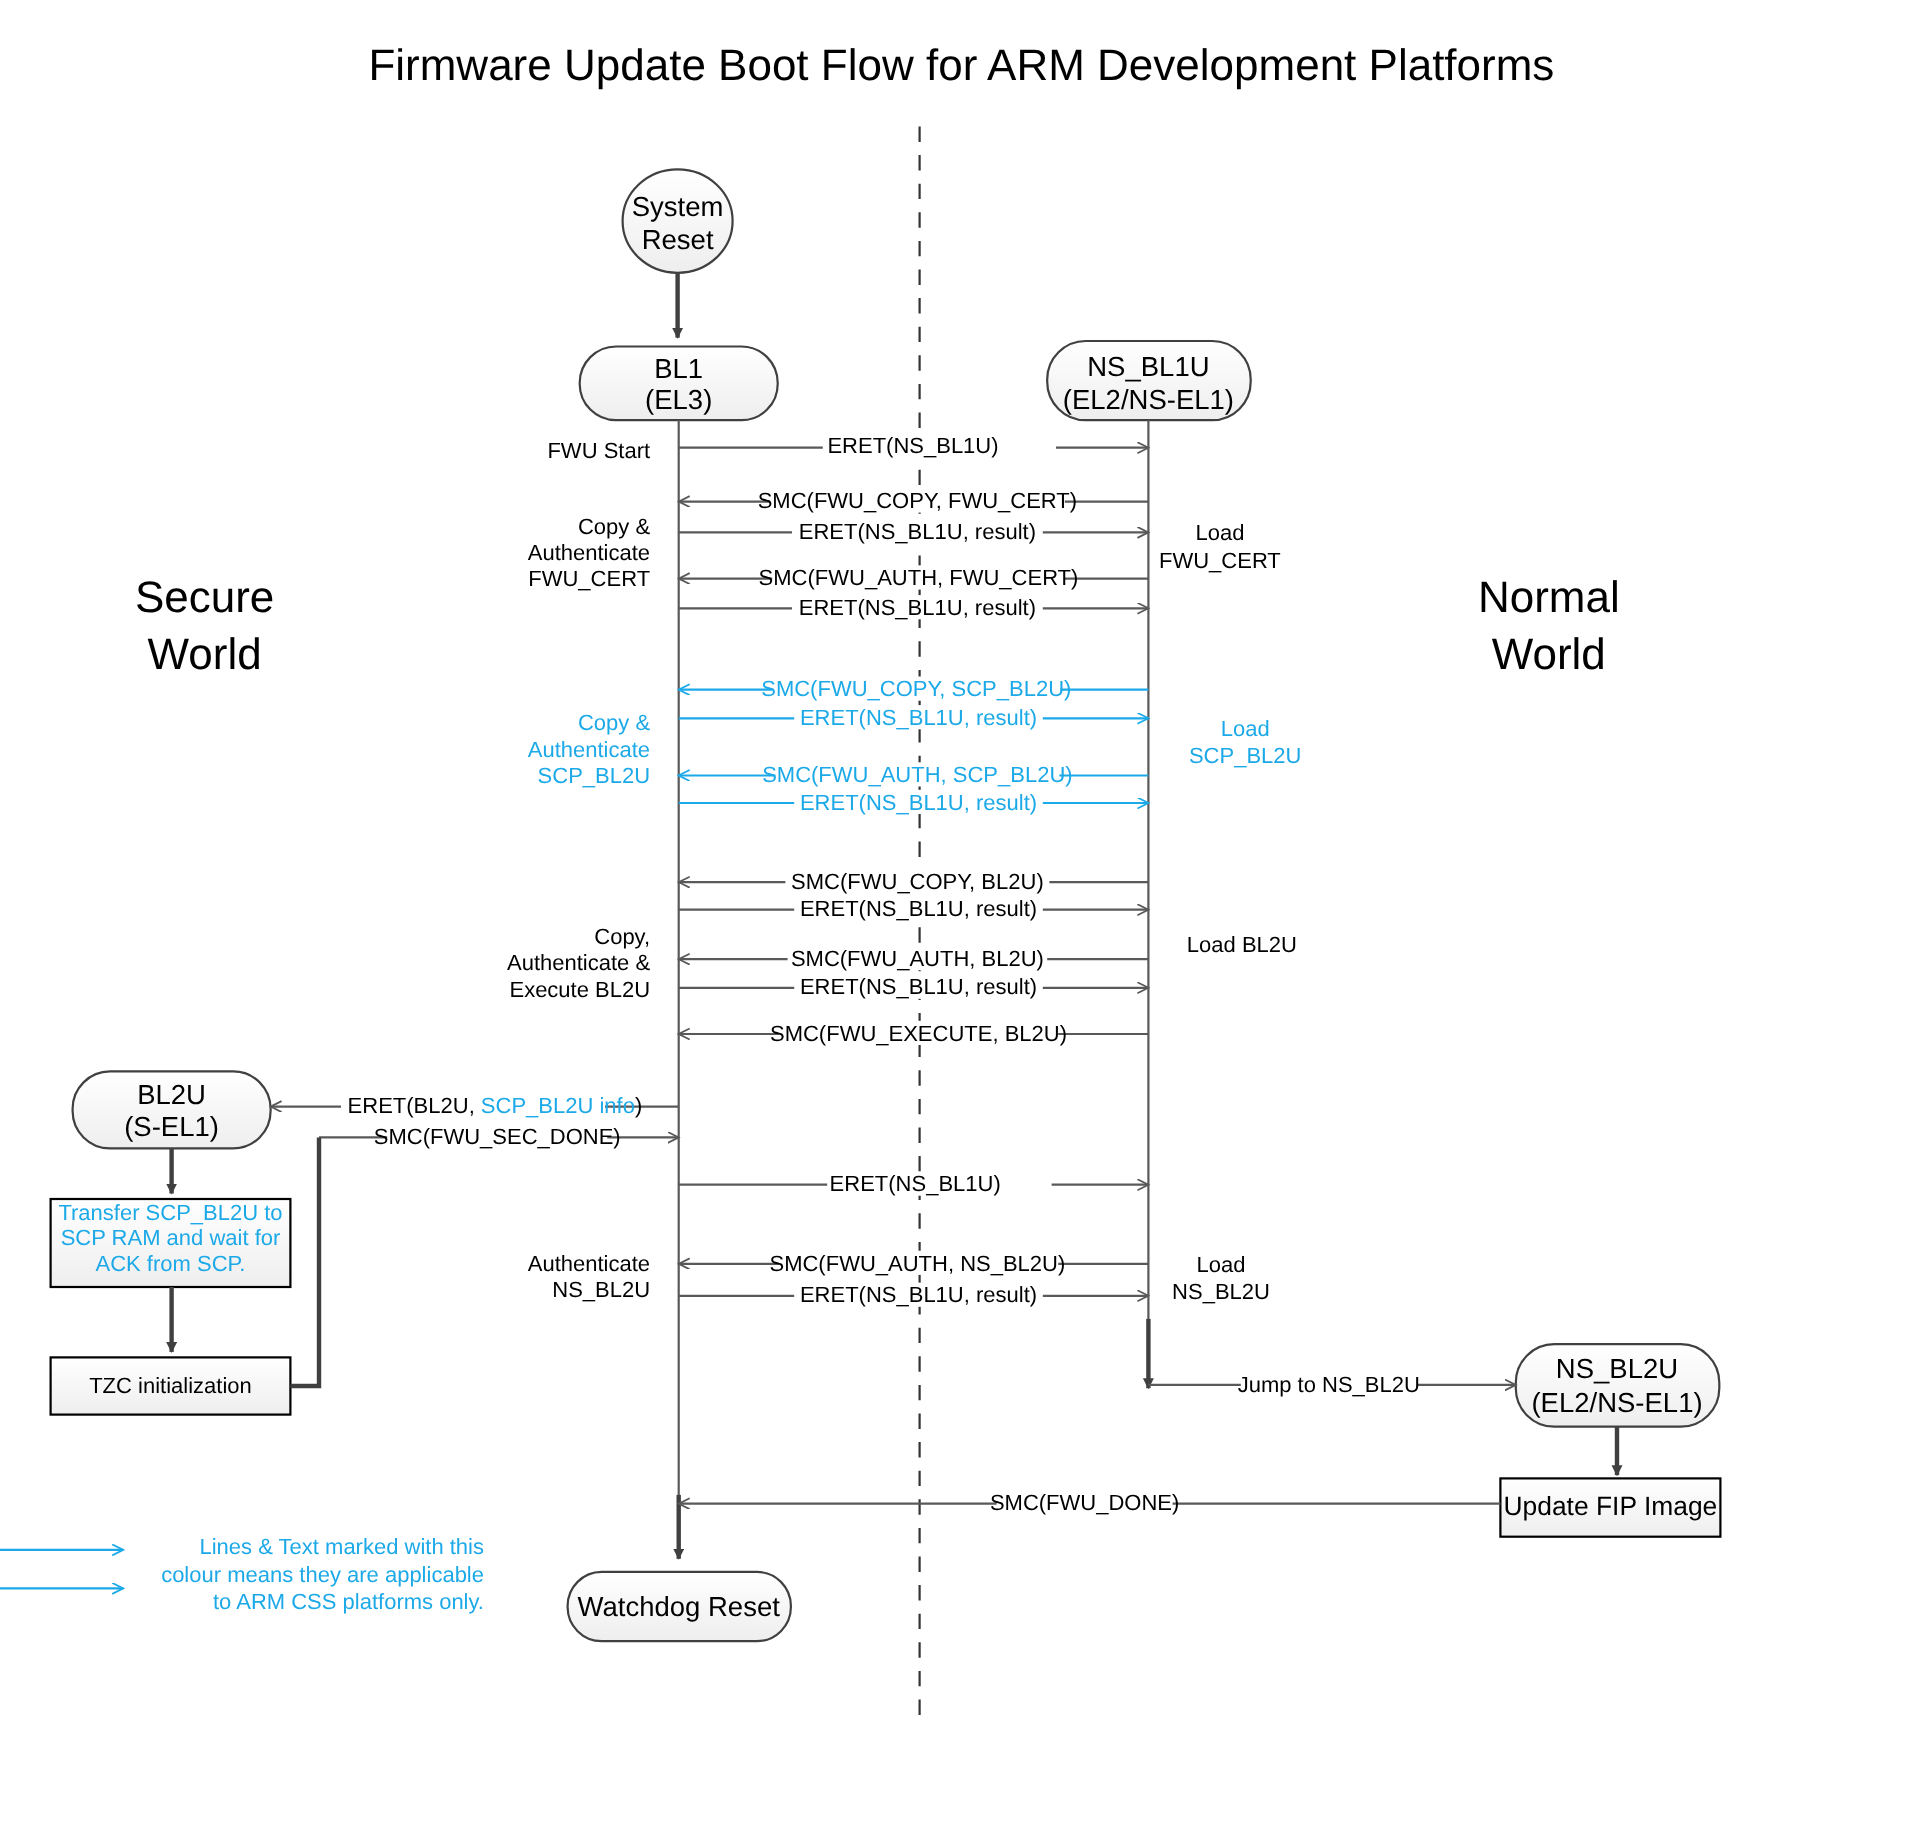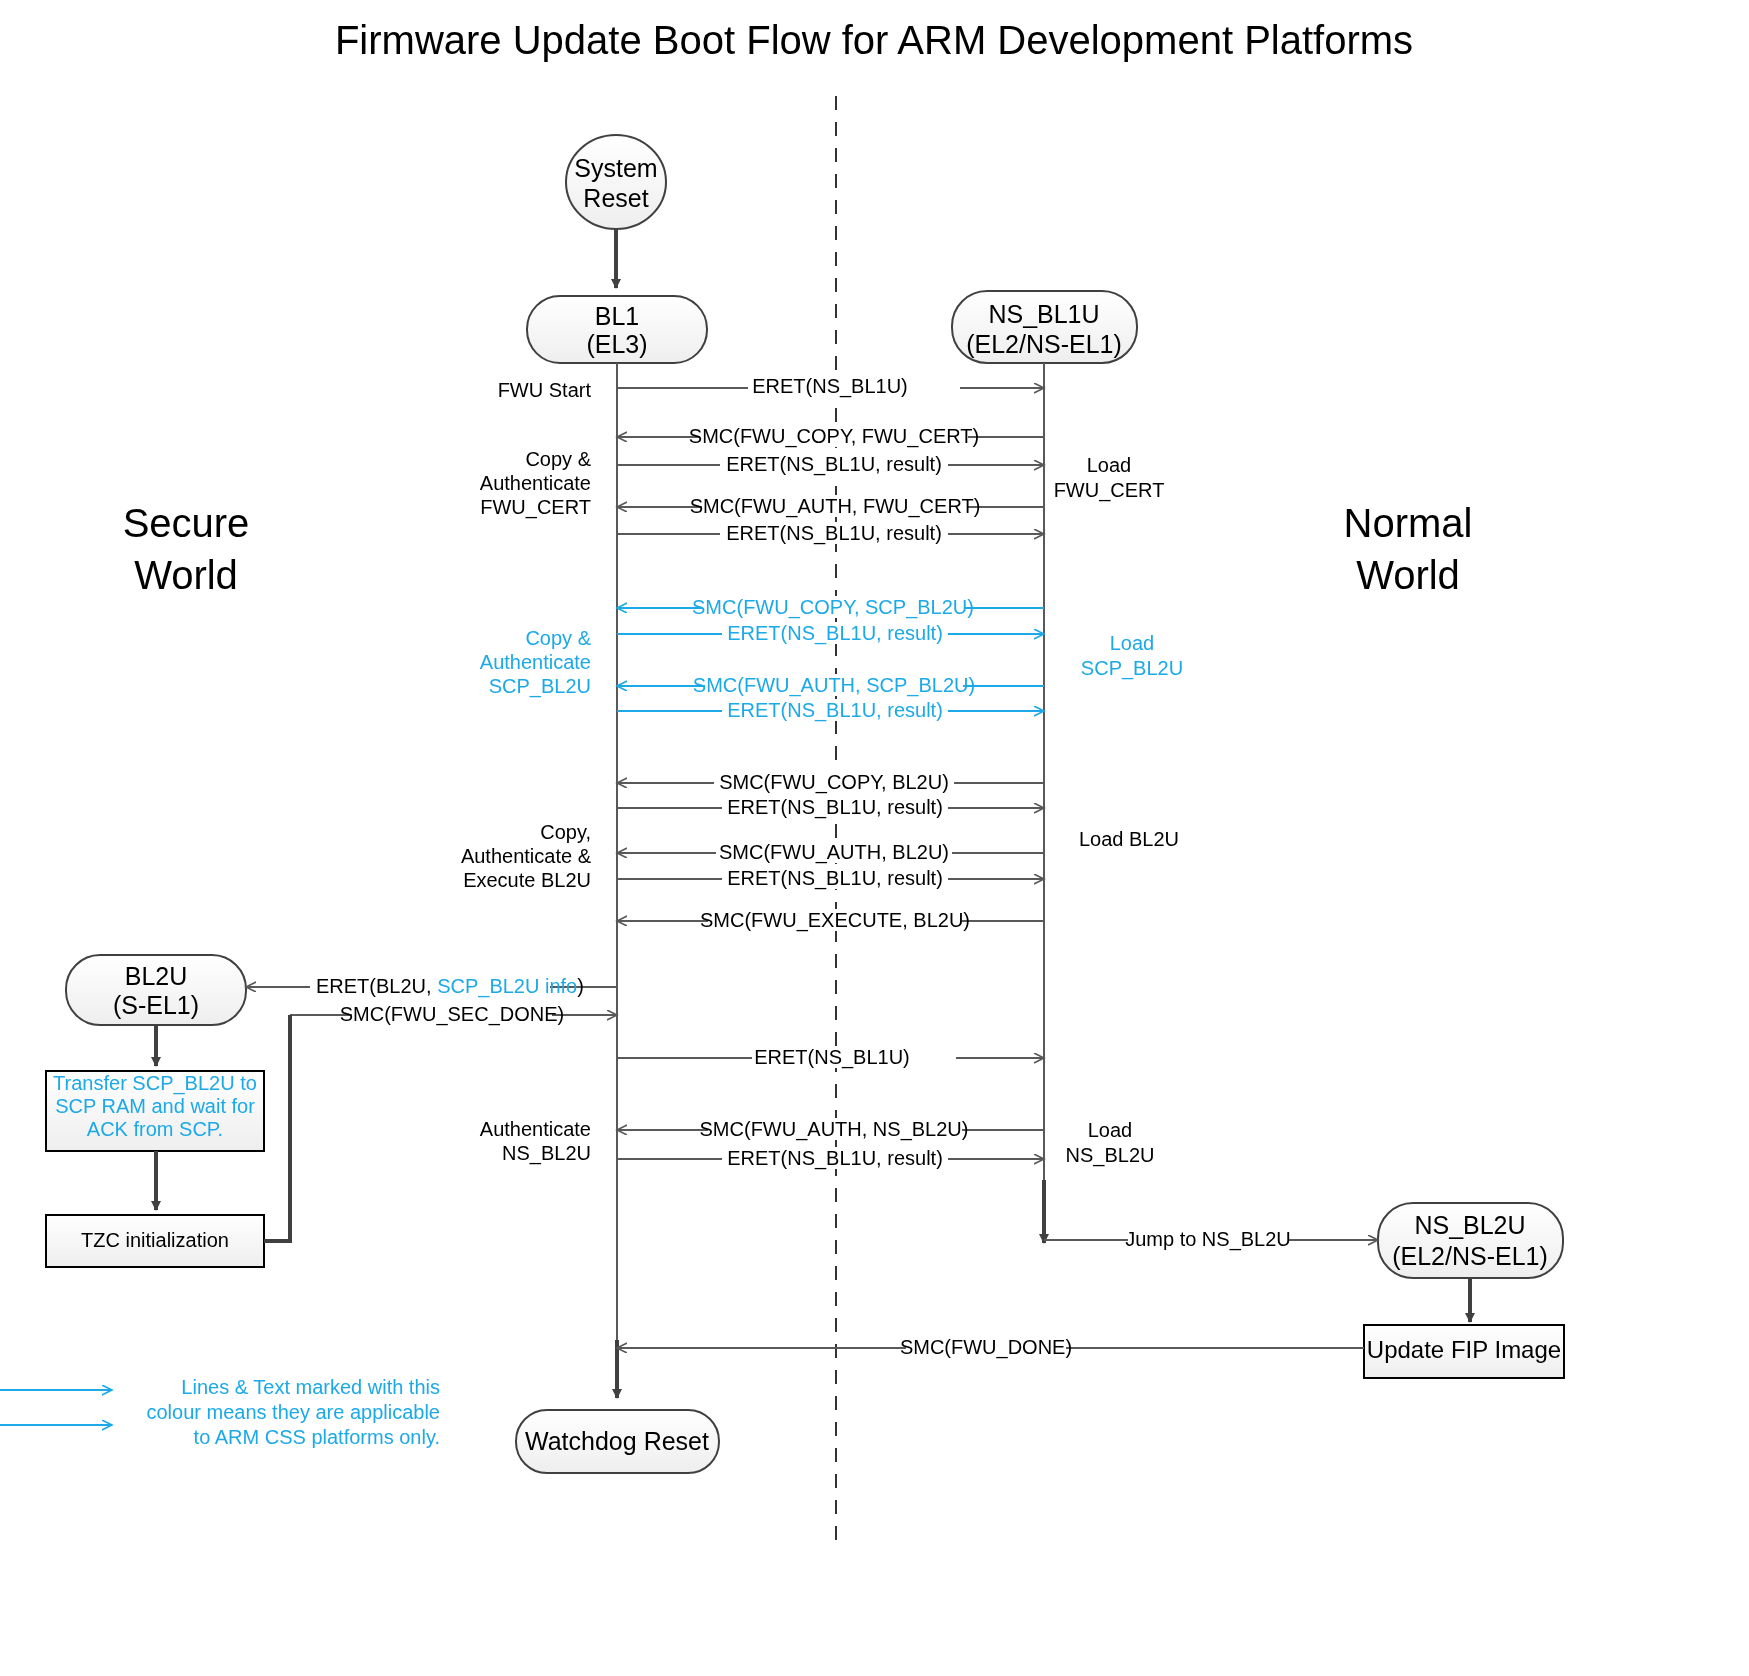--- a/index.html
+++ b/index.html
@@ -1,17 +1,17 @@
 <!DOCTYPE html>
 <html><head>
 <meta charset="utf-8">
 <style>
   html,body{margin:0;padding:0;background:#fff;}
   body{width:1749px;height:1676px;font-family:"Liberation Sans",sans-serif;}
-  #stage{position:relative;width:1749px;height:1544px;overflow:hidden;}
+  #stage{position:relative;width:1749px;height:1544px;overflow:hidden;margin-top:19px;}
   svg{display:block;}
   .ttl{font-size:40px;fill:#000;font-family:"Liberation Sans",sans-serif;}
   .world{font-size:40px;fill:#000;font-family:"Liberation Sans",sans-serif;}
   .node-lbl{font-size:25px;fill:#000;font-family:"Liberation Sans",sans-serif;}
   .msg{font-size:20px;fill:#000;font-family:"Liberation Sans",sans-serif;}
   .msg.blue{fill:#1ca9e8;}
   .side{font-size:20px;fill:#000;font-family:"Liberation Sans",sans-serif;}
   .side.blue{fill:#1ca9e8;}
   .boxtxt{font-size:20px;fill:#000;font-family:"Liberation Sans",sans-serif;}
   .boxtxt.blue{fill:#1ca9e8;}

